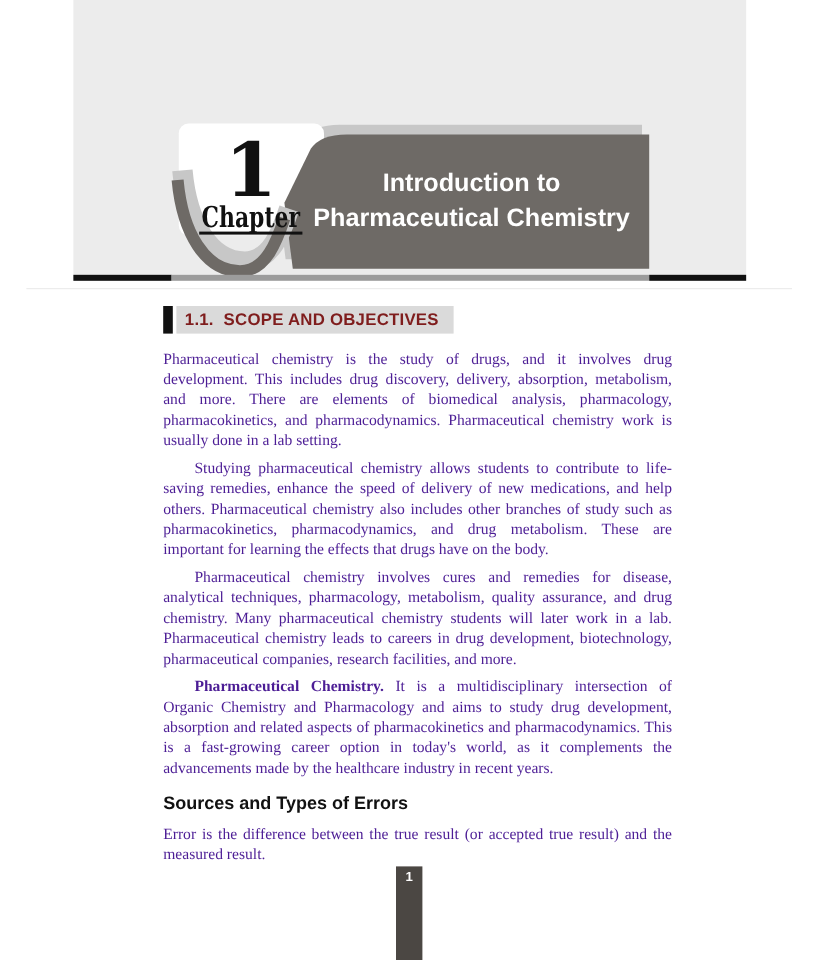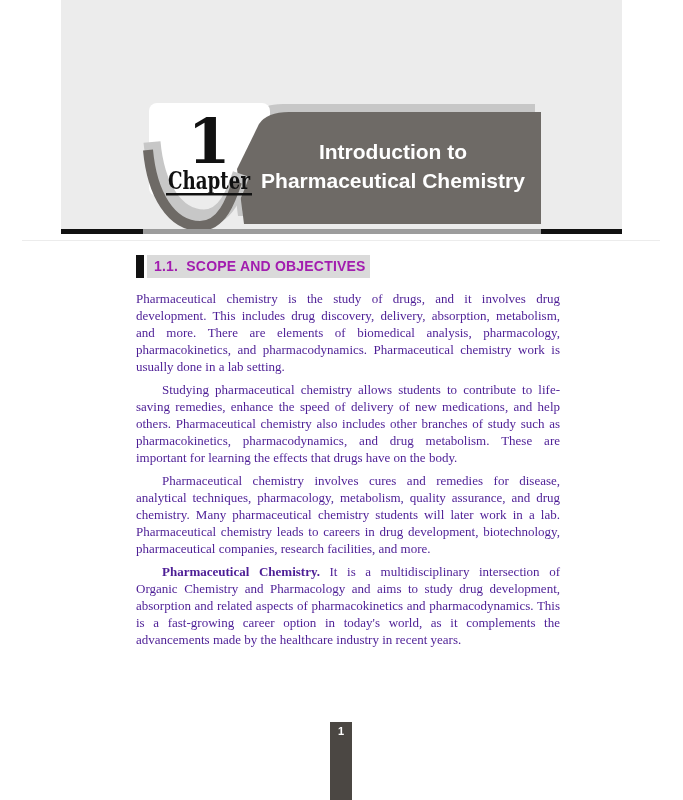--- a/index.html
+++ b/index.html
@@ -3,22 +3,22 @@
 <meta charset="utf-8">
 <style>
   html,body{margin:0;padding:0;background:#fff;}
   .canvas{position:relative;width:683px;height:800px;background:#ffffff;overflow:hidden;
           font-family:"Liberation Serif", serif;}
   .header-svg{position:absolute;left:61px;top:0;display:block;}
   .faint-line{position:absolute;left:22px;top:240px;width:638px;height:1px;background:#ececec;}
   .content{position:absolute;left:136px;top:255px;width:424px;}
   .section-heading{display:flex;align-items:stretch;margin:0 0 12px 0;}
   .section-heading .bar{width:8px;background:#111;margin-right:3px;}
-  .section-heading .label{background:#dadada;color:#a21caf;font-family:"Liberation Sans",sans-serif;
-          font-weight:bold;font-size:14px;line-height:20px;padding:1px 4px 2px 7px;white-space:pre-wrap;letter-spacing:.2px;}
+  .section-heading .label{background:#dadada;color:#7f1d1d;font-family:"Liberation Sans",sans-serif;
+          font-weight:bold;font-size:14px;line-height:20px;padding:1px 12px 2px 7px;white-space:pre-wrap;letter-spacing:.2px;}
   .content p{margin:0 0 6px 0;font-size:13px;line-height:17px;text-align:justify;color:#4c1d95;}
   .content p.indent{text-indent:26px;}
   .content p b{font-weight:bold;}
   .subheading{font-family:"Liberation Sans",sans-serif;font-size:15px;font-weight:bold;color:#111;
           margin:13px 0 8px 0;}
   .footer-bar{position:absolute;left:330px;top:722px;width:22px;height:78px;}
   .footer-bar span{display:block;text-align:center;margin-top:3px;color:#fff;
           font-family:"Liberation Sans",sans-serif;font-size:11px;font-weight:bold;}
 </style>
 </head>
@@ -55,19 +55,21 @@
 
   <div class="content">
     <div class="section-heading">
       <span class="bar"></span>
       <span class="label">1.1.  SCOPE AND OBJECTIVES</span>
     </div>
     <p>Pharmaceutical chemistry is the study of drugs, and it involves drug development. This includes drug discovery, delivery, absorption, metabolism, and more. There are elements of biomedical analysis, pharmacology, pharmacokinetics, and pharmacodynamics. Pharmaceutical chemistry work is usually done in a lab setting.</p>
     <p class="indent">Studying pharmaceutical chemistry allows students to contribute to life-saving remedies, enhance the speed of delivery of new medications, and help others. Pharmaceutical chemistry also includes other branches of study such as pharmacokinetics, pharmacodynamics, and drug metabolism. These are important for learning the effects that drugs have on the body.</p>
     <p class="indent">Pharmaceutical chemistry involves cures and remedies for disease, analytical techniques, pharmacology, metabolism, quality assurance, and drug chemistry. Many pharmaceutical chemistry students will later work in a lab. Pharmaceutical chemistry leads to careers in drug development, biotechnology, pharmaceutical companies, research facilities, and more.</p>
     <p class="indent"><b>Pharmaceutical Chemistry.</b><span> It is a multidisciplinary intersection of Organic Chemistry and Pharmacology and aims to study drug development, absorption and related aspects of pharmacokinetics and pharmacodynamics. This is a fast-growing career option in today's world, as it complements the advancements made by the healthcare industry in recent years.</span></p>
+    <h3 class="subheading">Sources and Types of Errors</h3>
+    <p>Error is the difference between the true result (or accepted true result) and the measured result.</p>
   </div>
 
   <div class="footer-bar" style="background: rgb(75, 71, 67);">
     <span>1</span>
   </div>
 
 </div>
 
 </body></html>

